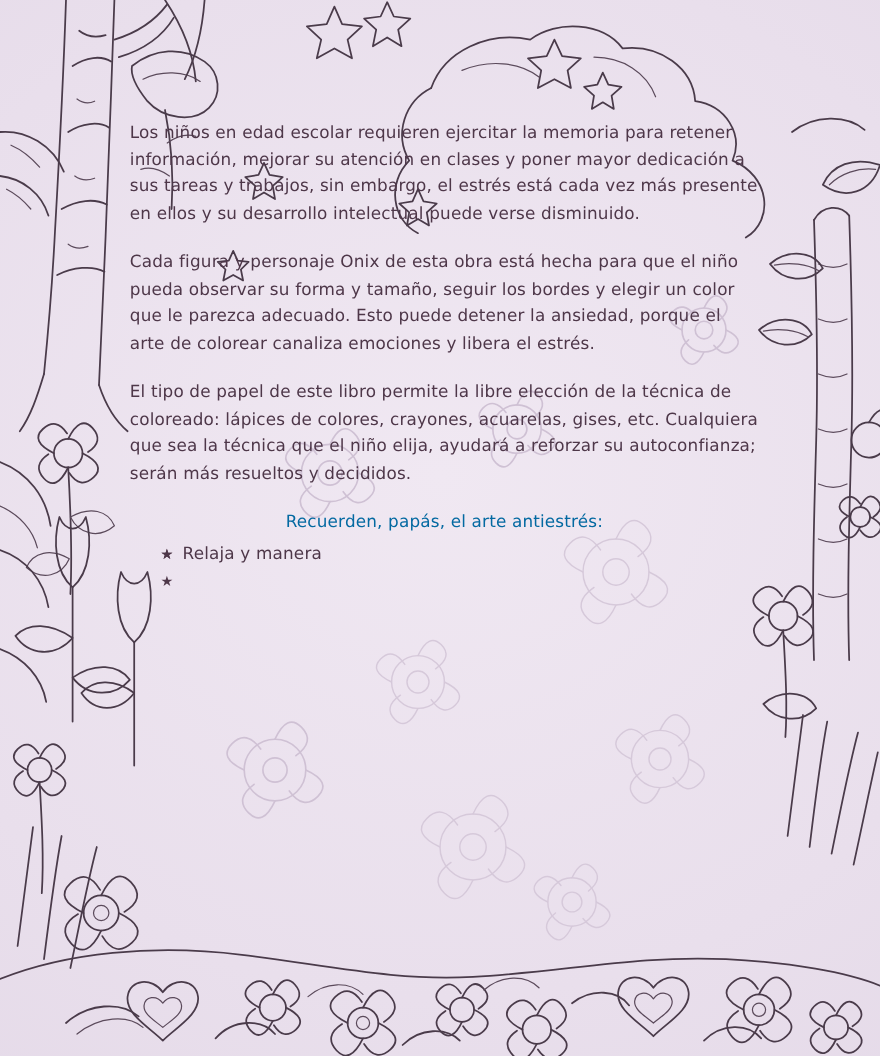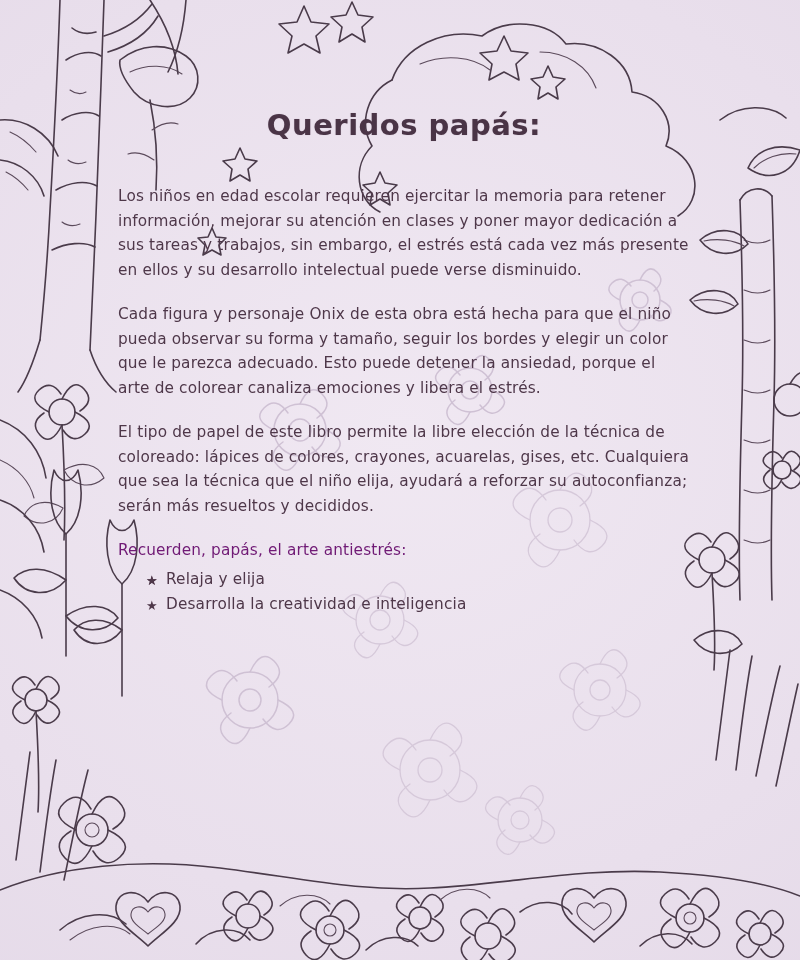--- a/index.html
+++ b/index.html
@@ -83,22 +83,23 @@
     font-size: 15.3px;
     line-height: 24.5px;
     margin: 0 0 20px 0;
     color: #4e3749;
     letter-spacing: 0.15px;
   }
   #closing-heading {
     font-size: 15.3px;
     line-height: 24.5px;
     margin: 0 0 4px 0;
-    color: #701a75;
+    color: #0369a1;
     letter-spacing: 0.15px;
+    text-align: center;
   }
   #bullet-list {
     list-style: none;
     margin: 0;
     padding: 0 0 0 28px;
   }
   #bullet-list li {
     font-size: 15.3px;
     line-height: 25px;
     color: #4e3749;
@@ -429,36 +430,34 @@
       <g>
         <path class="ln" d="M800 150 C776 142 756 150 748 168 C768 182 792 176 800 150 Z"></path>
         <path class="ln-thin" d="M796 154 C780 152 764 158 754 168"></path>
         <path class="ln" d="M720 120 C740 104 770 104 786 118"></path>
       </g>
 
     </svg>
   </div>
 
   <div id="text-block">
-    <h1 id="letter-title">Queridos papás:</h1>
 
     <p class="para">Los niños en edad escolar requieren ejercitar la memoria para retener información, mejorar su atención en clases y poner mayor dedicación a sus tareas y trabajos, sin embargo, el estrés está cada vez más presente en ellos y su desarrollo intelectual puede verse disminuido.</p>
     <p class="para">Cada figura y personaje Onix de esta obra está hecha para que el niño pueda observar su forma y tamaño, seguir los bordes y elegir un color que le parezca adecuado. Esto puede detener la ansiedad, porque el arte de colorear canaliza emociones y libera el estrés.</p>
     <p class="para">El tipo de papel de este libro permite la libre elección de la técnica de coloreado: lápices de colores, crayones, acuarelas, gises, etc. Cualquiera que sea la técnica que el niño elija, ayudará a reforzar su autoconfianza; serán más resueltos y decididos.</p>
 
     <p id="closing-heading">Recuerden, papás, el arte antiestrés:</p>
 
     <ul id="bullet-list">
       <li>
         <span class="star-bullet">★</span>
       </li>
       <li>
         <span class="star-bullet">★</span>
-        <span>Relaja y elija</span>
+        <span>Relaja y manera</span>
       </li>
       <li>
         <span class="star-bullet">★</span>
-        <span>Desarrolla la creatividad e inteligencia</span>
       </li>
     </ul>
   </div>
 
 </div>
 
 </body></html>

